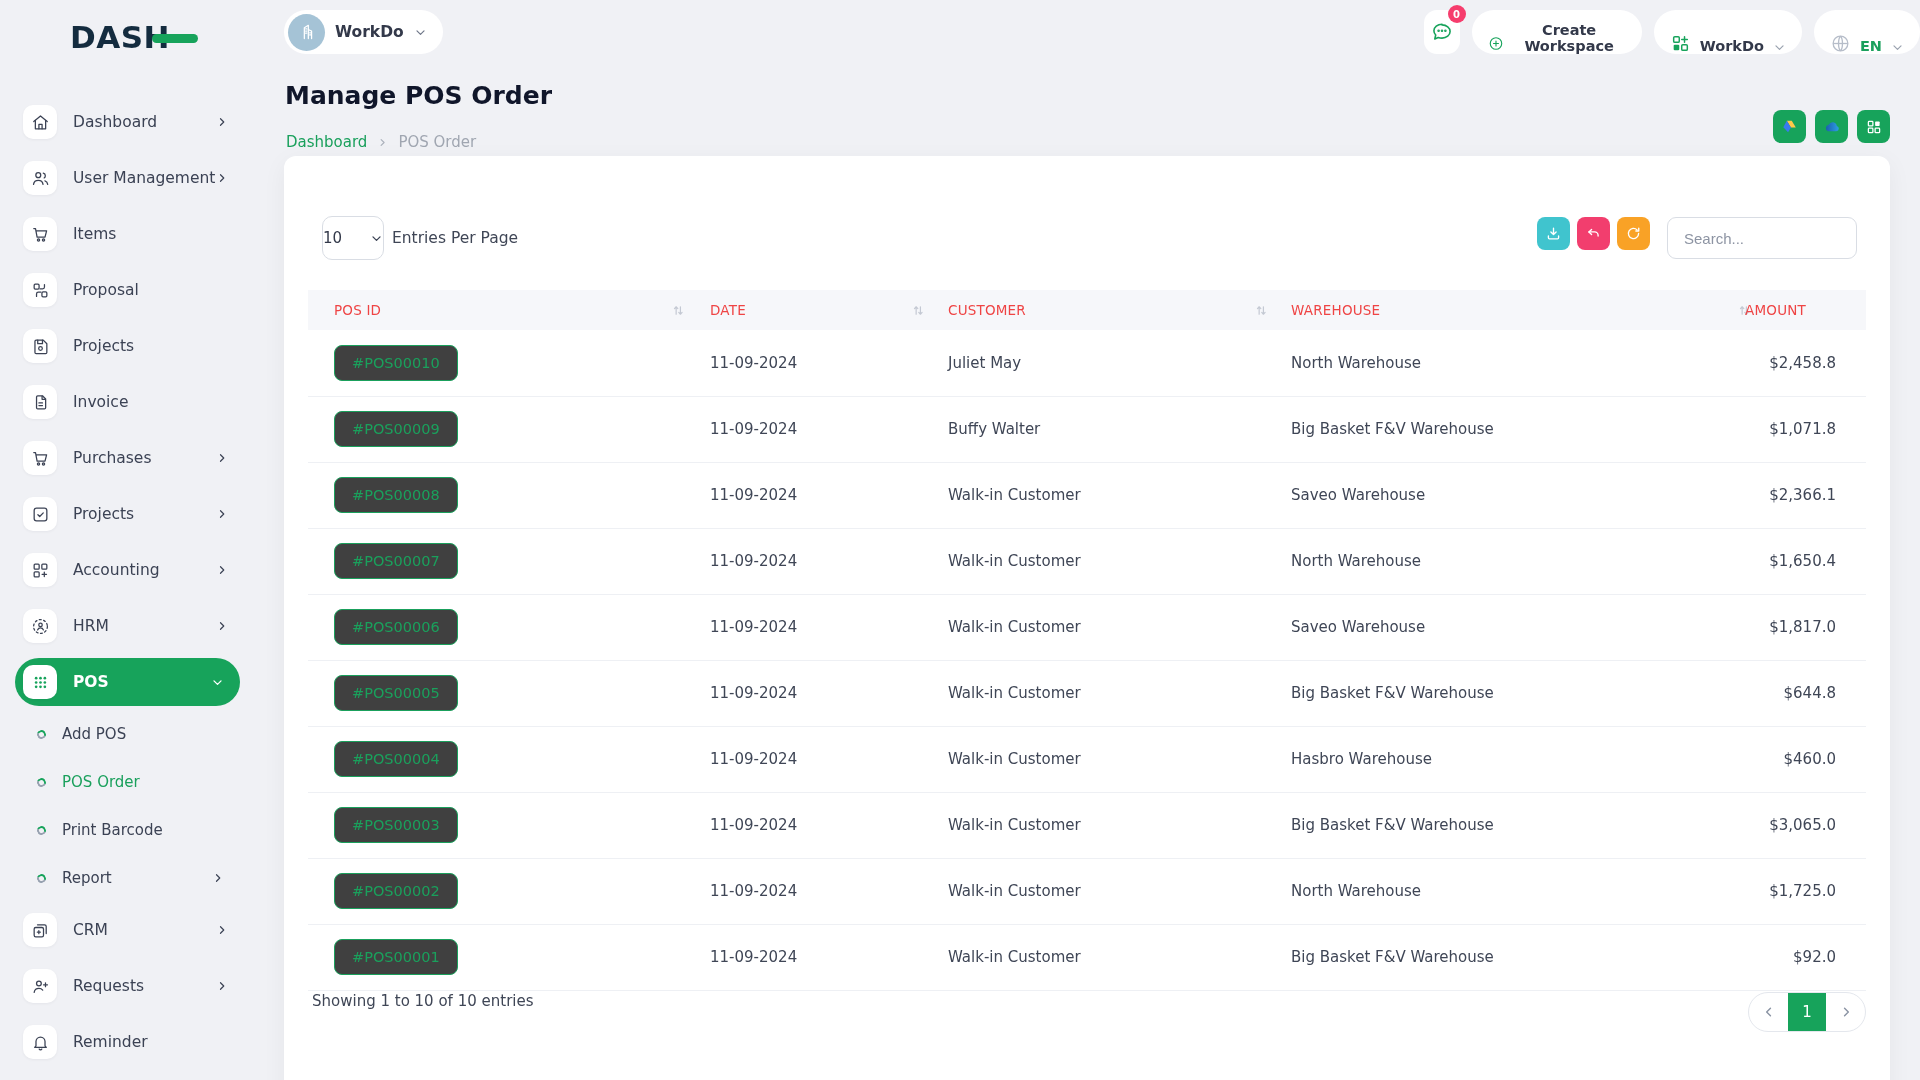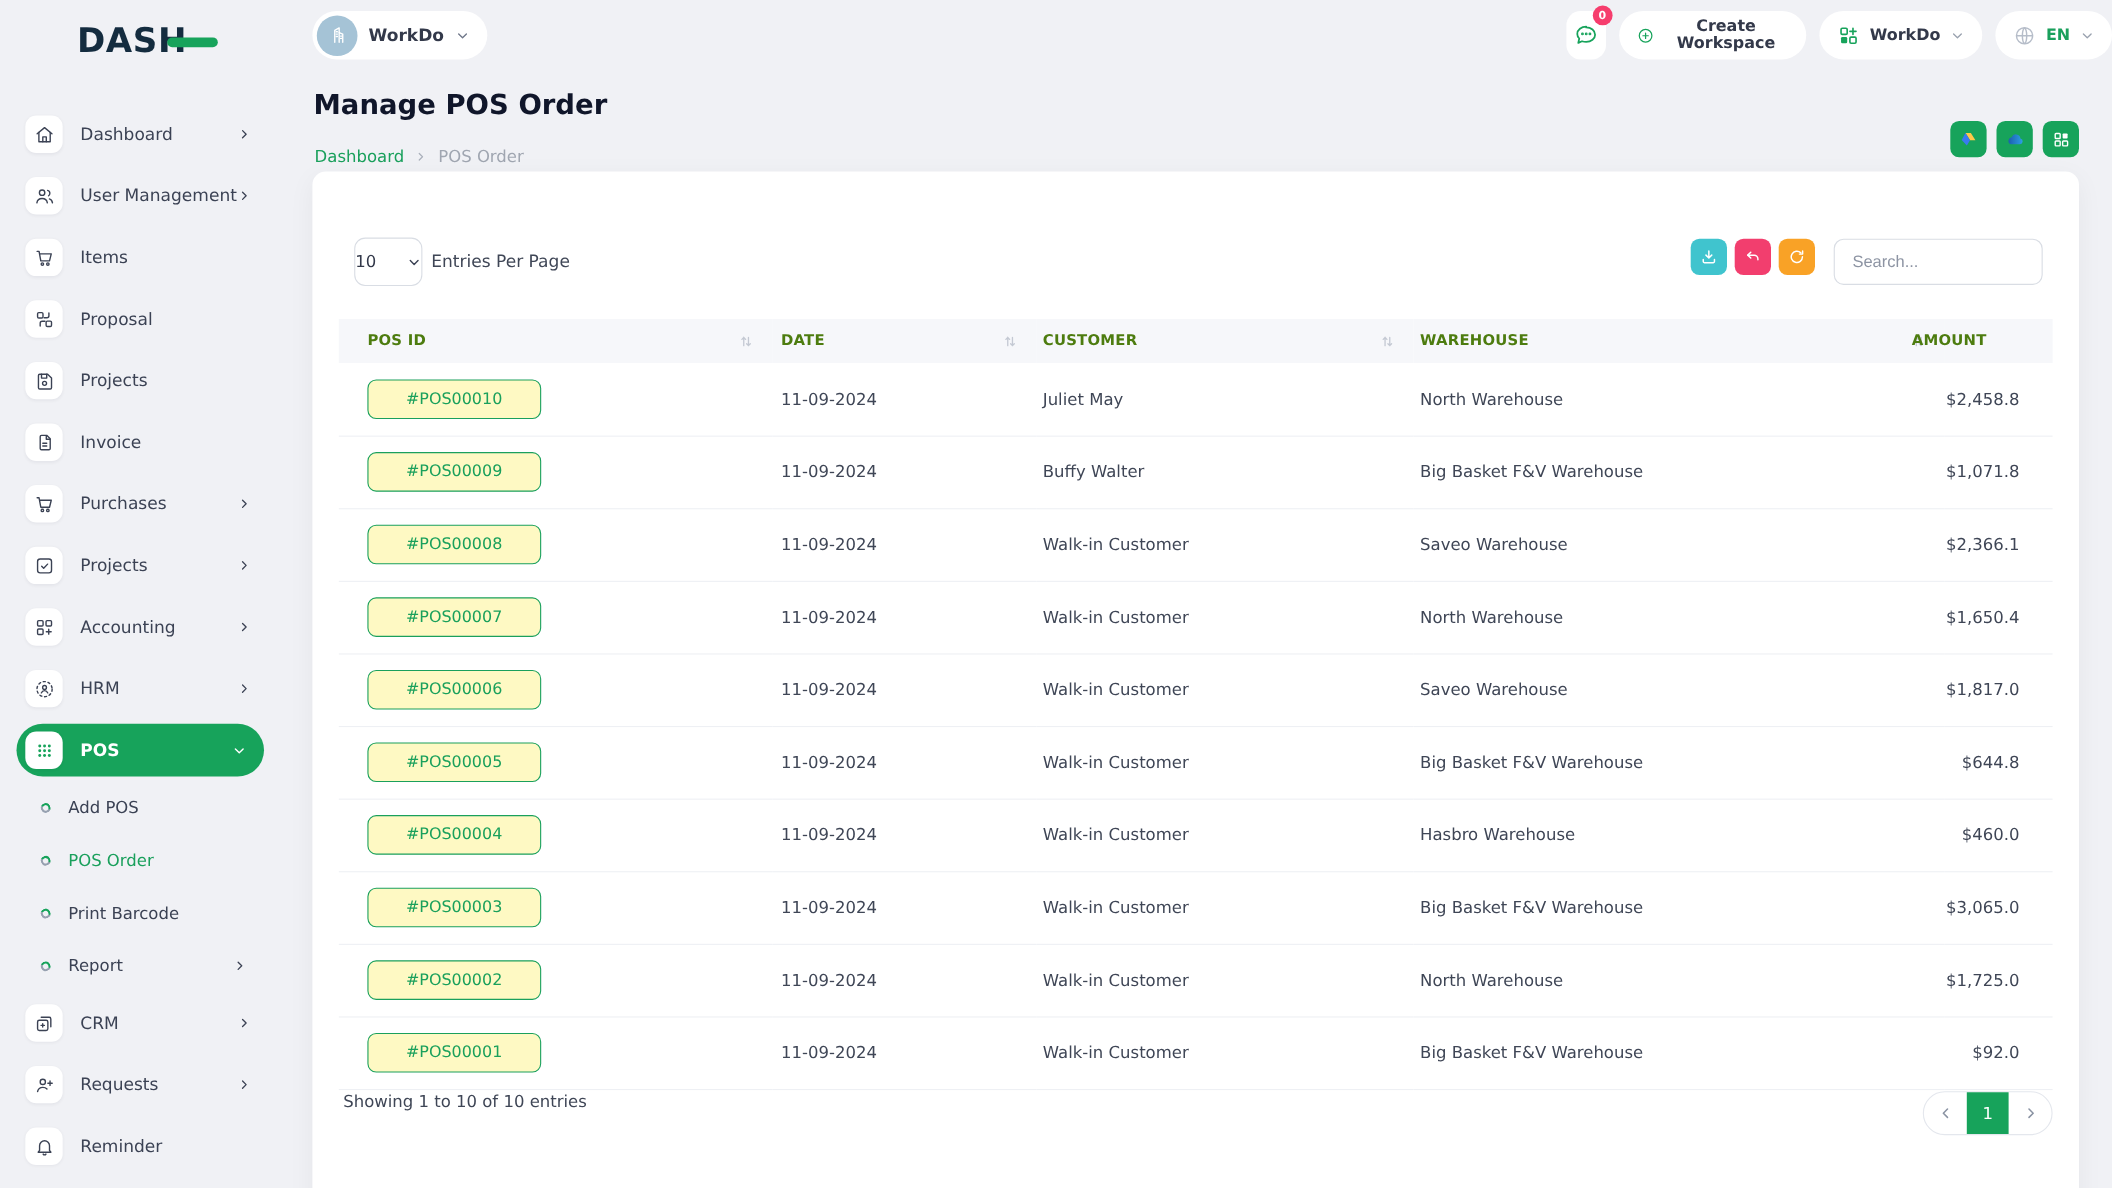--- a/index.html
+++ b/index.html
@@ -20,21 +20,21 @@
   .logo-text{font-size:31px;font-weight:800;color:#142c3f;letter-spacing:.5px;line-height:1;position:relative}
   .logo-bar{width:46px;height:9px;border-radius:5px;background:var(--g);margin-left:-18px;margin-top:12px;position:relative;z-index:2}
 
   
   .ws-pill{position:absolute;left:284px;top:10px;height:44px;background:#fff;border-radius:22px;display:flex;align-items:center;padding:0 16px 0 4px;gap:10px;cursor:pointer}
   .ws-avatar{width:37px;height:37px;border-radius:50%;background:#a5c3d6;display:flex;align-items:center;justify-content:center}
   .ws-name{font-size:15.5px;font-weight:600;color:#33394a}
   .hdr-right{position:absolute;top:10px;left:1424px;display:flex;align-items:flex-start;gap:12px}
   .chat-btn{position:relative;width:46px;height:44px;background:#fff;border-radius:13px;display:flex;align-items:center;justify-content:center}
   .chat-badge{position:absolute;top:-5px;right:-6px;min-width:18px;height:18px;border-radius:50%;background:var(--badge-red);color:#fff;font-size:10px;font-weight:700;display:flex;align-items:center;justify-content:center}
-  .hdr-pill{height:44px;background:#fff;border-radius:22px;display:flex;align-items:center;gap:9px;padding:0 16px}
+  .hdr-pill{height:44px;background:#fff;border-radius:22px;display:flex;align-items:flex-end;gap:9px;padding:0 16px}
   .hdr-pill .lbl{font-size:14.5px;font-weight:600;color:#33394a}
   .hdr-pill .lbl-green{font-size:14.5px;font-weight:700;color:var(--g-text)}
 
   
   .sidebar{position:absolute;left:0;top:94px;width:260px}
   .nav-item{height:56px;display:flex;align-items:center;padding-left:23px;position:relative;cursor:pointer}
   .icon-box{width:34px;height:34px;background:#fff;border-radius:10px;display:flex;align-items:center;justify-content:center;color:var(--ink);box-shadow:0 1px 3px rgba(20,25,46,.05);flex:none}
   .nav-label{margin-left:16px;font-size:15.5px;font-weight:500;color:var(--ink);white-space:nowrap}
   .nav-chev{position:absolute;right:32px;color:var(--ink)}
   .nav-item.active{height:48px;margin:4px 20px 4px 15px;padding-left:8px;background:var(--g);border-radius:24px}
@@ -65,32 +65,32 @@
   .sq-btn{width:33px;height:33px;border-radius:8px;display:flex;align-items:center;justify-content:center;margin-left:7px}
   .sq-teal{background:var(--teal);margin-left:0}
   .sq-pink{background:var(--pink)}
   .sq-orange{background:var(--orange)}
   .search{margin-left:17px;width:190px;height:42px;border:1px solid var(--border);border-radius:9px;padding:0 16px;font-size:15px;color:#3f4656;outline:none;background:#fff}
   .search::placeholder{color:#8d94a3}
 
   
   .tbl-wrap{position:absolute;left:24px;right:24px;top:134px}
   table{width:100%;border-collapse:collapse;table-layout:fixed}
-  thead th{background:var(--thead);height:40px;font-size:13.5px;font-weight:700;color:#4d7c0f;text-align:left;letter-spacing:.2px}
+  thead th{background:var(--thead);height:40px;font-size:13.5px;font-weight:400;color:#ef4444;text-align:left;letter-spacing:.2px}
   .thf{display:flex;align-items:center}
   .thf .sort{margin-left:auto;margin-right:18px;cursor:pointer}
   th.c5 .thf{justify-content:flex-end;padding-right:30px}
   td{height:66px;border-bottom:1px solid var(--row-line);font-size:15px;color:#3f4656;vertical-align:middle}
   .c1{width:394px;padding-left:26px}
   .c2{width:240px;padding-left:8px}
   .c3{width:343px;padding-left:6px}
   .c4{width:483px;padding-left:6px}
   .c5{text-align:right;padding-right:30px}
   th.c1{padding-left:26px}
-  .pos-badge{display:inline-block;border:1px solid var(--g-text);color:var(--g-text);font-size:14.5px;padding:9px 34px;border-radius:8px;cursor:pointer;background:#fef9c3}
+  .pos-badge{display:inline-block;border:1px solid var(--g-text);color:var(--g-text);font-size:14.5px;padding:9px 17px;border-radius:8px;cursor:pointer;background:#404040}
 
   
   .card-footer{position:absolute;left:28px;right:24px;top:836px;height:40px;display:flex;align-items:flex-start;justify-content:space-between}
   .showing{font-size:15px;color:#3f4656}
   .pager{display:flex;align-items:center;height:40px;border:1px solid #e4e7ed;border-radius:20px;overflow:hidden;background:#fff}
   .pg-btn{width:39px;height:40px;display:flex;align-items:center;justify-content:center;color:#8a93a3}
   .pg-num{width:38px;height:40px;background:var(--g);color:#fff;font-size:15px;display:flex;align-items:center;justify-content:center}
 </style>
 </head>
 <body>

